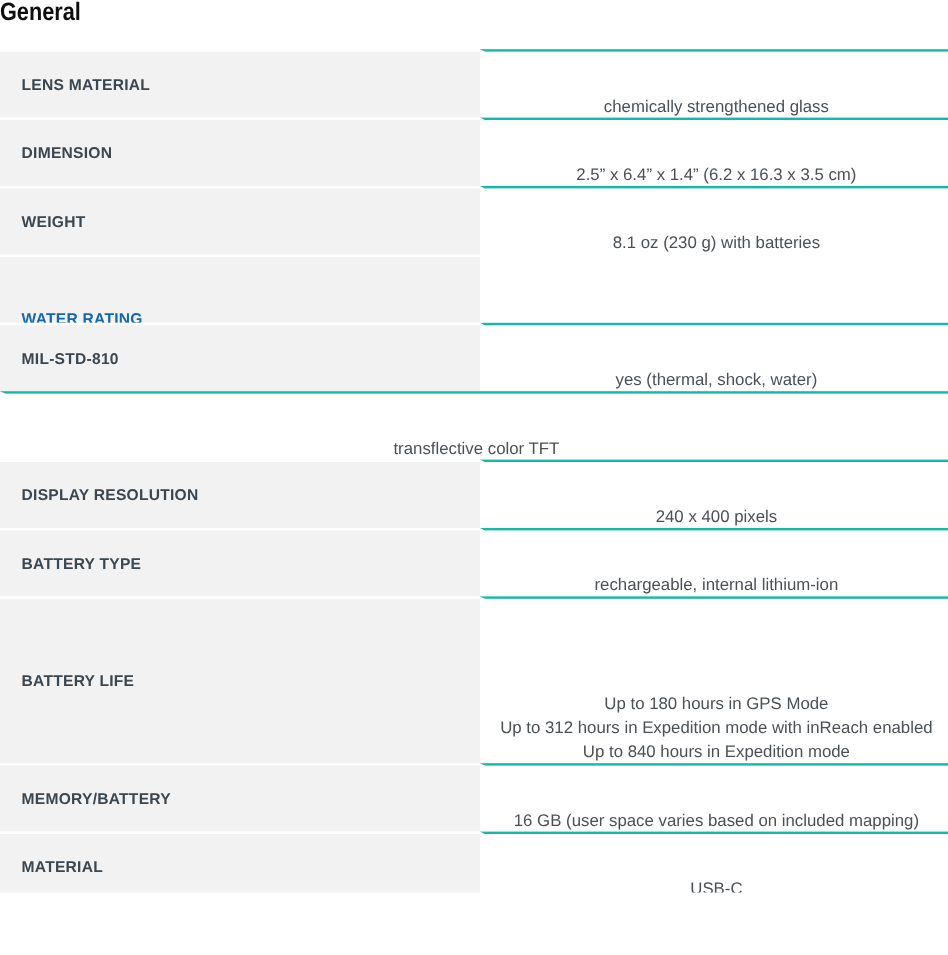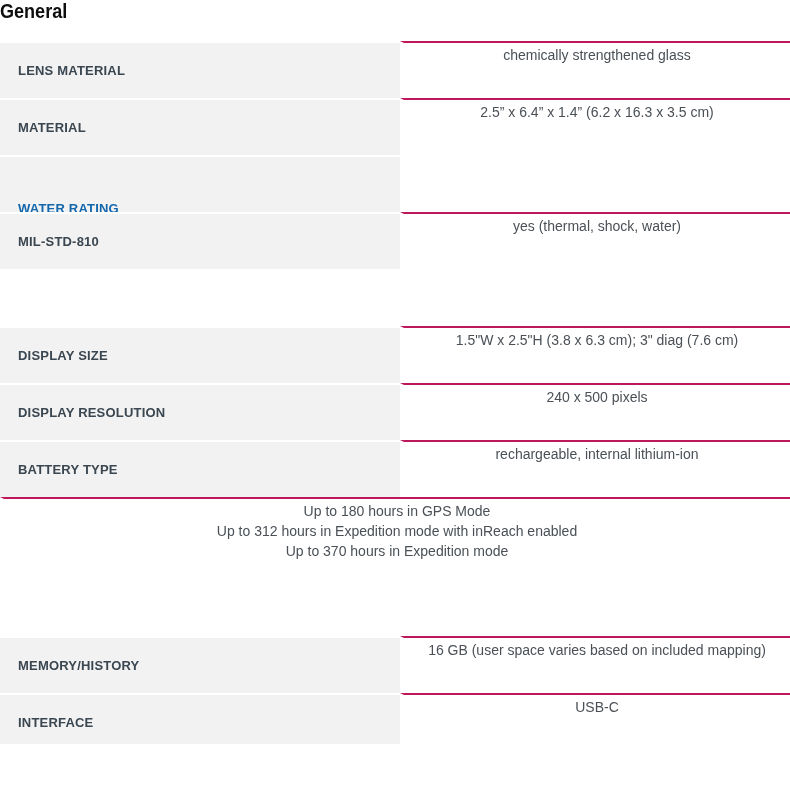--- a/index.html
+++ b/index.html
@@ -39,26 +39,26 @@
     font-size: 13px;
     font-weight: 700;
     color: #3a4650;
     letter-spacing: 0.2px;
   }
   .label-text.link { color: #1467ad; cursor: pointer; margin-top: 47px; }
   .value-cell {
     box-sizing: border-box;
     flex: 1 1 auto;
     background: #ffffff;
-    border-top: 2px solid #be185d;
+    border-top: 2px solid #14b8a6;
     border-left: 4px solid #ffffff;
     display: flex;
     flex-direction: column;
     align-items: center;
-    justify-content: flex-start;
+    justify-content: flex-end;
     text-align: center;
     padding: 2px 8px 0 8px;
   }
   .value-text {
     font-size: 14px;
     line-height: 20px;
     color: #4a5056;
   }
   .value-text sup { font-size: 9px; line-height: 0; }
 </style>
@@ -75,93 +75,99 @@
       <div class="label-cell">
         <span class="label-text">LENS MATERIAL</span>
       </div>
       <div class="value-cell">
         <span class="value-text">chemically strengthened glass</span>
       </div>
     </div>
 
     <div class="spec-row">
       <div class="label-cell">
-        <span class="label-text">MATERIAL</span>
+        <span class="label-text">DIMENSION</span>
       </div>
       <div class="value-cell">
         <span class="value-text">2.5” x 6.4” x 1.4” (6.2 x 16.3 x 3.5 cm)</span>
       </div>
     </div>
 
+    <div class="spec-row">
+      <div class="label-cell">
+        <span class="label-text">WEIGHT</span>
+      </div>
+      <div class="value-cell">
+        <span class="value-text">8.1 oz (230 g) with batteries</span>
+      </div>
+    </div>
 
     <div class="spec-row">
       <div class="label-cell">
         <span class="label-text link">WATER RATING</span>
       </div>
     </div>
 
     <div class="spec-row">
       <div class="label-cell">
         <span class="label-text">MIL-STD-810</span>
       </div>
       <div class="value-cell">
         <span class="value-text">yes (thermal, shock, water)</span>
       </div>
     </div>
 
     <div class="spec-row">
+      <div class="value-cell">
+        <span class="value-text">transflective color TFT</span>
+      </div>
     </div>
 
-    <div class="spec-row">
-      <div class="label-cell">
-        <span class="label-text">DISPLAY SIZE</span>
-      </div>
-      <div class="value-cell">
-        <span class="value-text">1.5"W x 2.5"H (3.8 x 6.3 cm); 3" diag (7.6 cm)</span>
-      </div>
-    </div>
 
     <div class="spec-row">
       <div class="label-cell">
         <span class="label-text">DISPLAY RESOLUTION</span>
       </div>
       <div class="value-cell">
-        <span class="value-text">240 x 500 pixels</span>
+        <span class="value-text">240 x 400 pixels</span>
       </div>
     </div>
 
     <div class="spec-row">
       <div class="label-cell">
         <span class="label-text">BATTERY TYPE</span>
       </div>
       <div class="value-cell">
         <span class="value-text">rechargeable, internal lithium-ion</span>
       </div>
     </div>
 
     <div class="spec-row tall">
+      <div class="label-cell">
+        <span class="label-text">BATTERY LIFE</span>
+      </div>
       <div class="value-cell">
         <span class="value-text">Up to 180 hours in GPS Mode</span>
         <span class="value-text">Up to 312 hours in Expedition mode with inReach enabled</span>
-        <span class="value-text">Up to 370 hours in Expedition mode</span>
+        <span class="value-text">Up to 840 hours in Expedition mode</span>
       </div>
     </div>
 
     <div class="spec-row">
       <div class="label-cell">
-        <span class="label-text">MEMORY/HISTORY</span>
+        <span class="label-text">MEMORY/BATTERY</span>
       </div>
       <div class="value-cell">
         <span class="value-text">16 GB (user space varies based on included mapping)</span>
       </div>
     </div>
 
     <div class="spec-row">
       <div class="label-cell">
-        <span class="label-text">INTERFACE</span>
+        <span class="label-text">MATERIAL</span>
       </div>
       <div class="value-cell">
         <span class="value-text">USB-C</span>
       </div>
     </div>
 
   </div>
 </div>
 
 </body></html>

